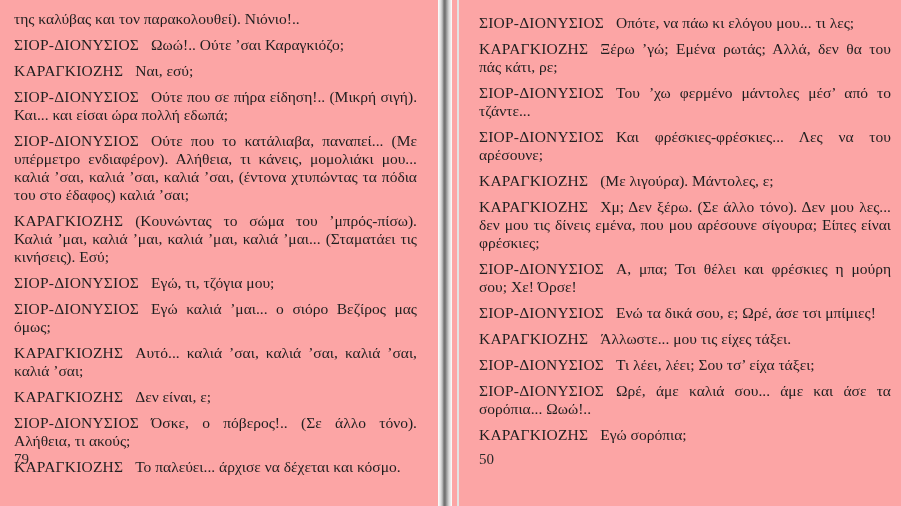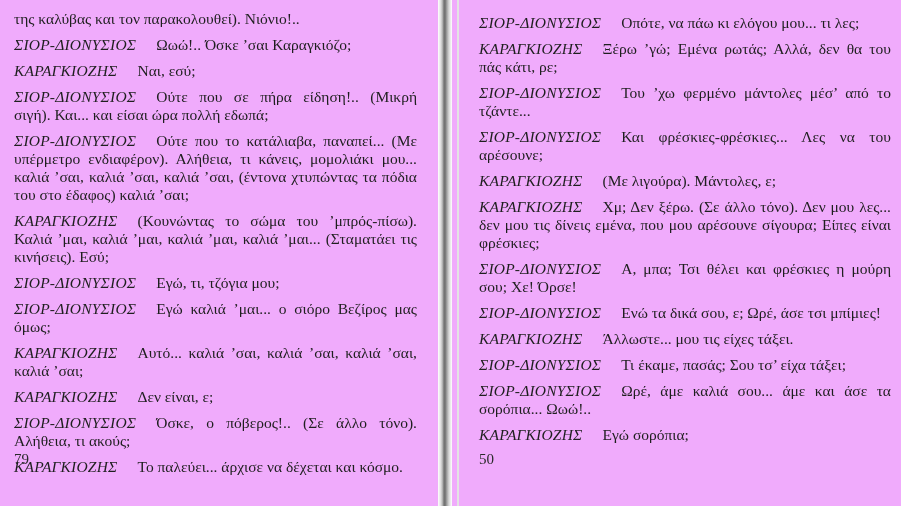--- a/index.html
+++ b/index.html
@@ -1,31 +1,31 @@
 <!DOCTYPE html>
 <html lang="el"><head>
 <meta charset="utf-8">
 <style>
   html,body{margin:0;padding:0;background:#ffffff;}
   body{
     width:901px;height:506px;position:relative;overflow:hidden;
     font-family:"Liberation Serif","DejaVu Serif",serif;
     color:#1f1f1f;
   }
-  .spread{position:absolute;inset:0;background:#f0abfc;}
+  .spread{position:absolute;inset:0;background:#fca5a5;}
   .page{position:absolute;top:0;height:506px;}
   .page-left{left:14px;width:403px;padding-top:10px;}
   .page-right{left:479px;width:412px;padding-top:14px;}
   .para{
     margin:0 0 8px 0;
     font-size:15.5px;line-height:18px;
     text-align:justify;text-justify:inter-word;
     color:#1f1f1f;
   }
-  .speaker{margin-right:20px;letter-spacing:0.2px;font-style:italic;}
+  .speaker{margin-right:12px;letter-spacing:0.2px;}
   .page-number{
     position:absolute;top:451px;left:0;right:0;
     font-size:15px;color:#2a2a2a;
   }
   .gutter{
     position:absolute;top:0;left:438px;width:14px;height:506px;
     background:linear-gradient(to right,
       #ffffff 0%, #e2e2e2 18%, #bdbdbd 30%,
       #787878 42%, #6f6f6f 50%, #9e9e9e 62%,
       #d6d6d6 78%, #ffffff 100%);
@@ -37,21 +37,21 @@
 </style>
 </head>
 <body>
 
 <div class="spread">
 
   <div class="page page-left">
     <div class="page-body">
   <p class="para"><span>της καλύβας και τον παρακολουθεί). Νιόνιο!..</span></p>
 
-  <p class="para"><span class="speaker">ΣΙΟΡ-ΔΙΟΝΥΣΙΟΣ</span><span>Ωωώ!.. Όσκε ’σαι Καραγκιόζο;</span></p>
+  <p class="para"><span class="speaker">ΣΙΟΡ-ΔΙΟΝΥΣΙΟΣ</span><span>Ωωώ!.. Ούτε ’σαι Καραγκιόζο;</span></p>
 
   <p class="para"><span class="speaker">ΚΑΡΑΓΚΙΟΖΗΣ</span><span>Ναι, εσύ;</span></p>
 
   <p class="para"><span class="speaker">ΣΙΟΡ-ΔΙΟΝΥΣΙΟΣ</span><span>Ούτε που σε πήρα είδηση!.. (Μικρή σιγή). Και... και είσαι ώρα πολλή εδωπά;</span></p>
 
 
   <p class="para"><span class="speaker">ΣΙΟΡ-ΔΙΟΝΥΣΙΟΣ</span><span>Ούτε που το κατάλιαβα, παναπεί... (Με υπέρμετρο ενδιαφέρον). Αλήθεια, τι κάνεις, μομολιάκι μου... καλιά ’σαι, καλιά ’σαι, καλιά ’σαι, (έντονα χτυπώντας τα πόδια του στο έδαφος) καλιά ’σαι;</span></p>
 
   <p class="para"><span class="speaker">ΚΑΡΑΓΚΙΟΖΗΣ</span><span>(Κουνώντας το σώμα του ’μπρός-πίσω). Καλιά ’μαι, καλιά ’μαι, καλιά ’μαι, καλιά ’μαι... (Σταματάει τις κινήσεις). Εσύ;</span></p>
 
@@ -87,21 +87,21 @@
 
   <p class="para"><span class="speaker">ΚΑΡΑΓΚΙΟΖΗΣ</span><span>Χμ; Δεν ξέρω. (Σε άλλο τόνο). Δεν μου λες... δεν μου τις δίνεις εμένα, που μου αρέσουνε σίγουρα; Είπες είναι φρέσκιες;</span></p>
 
   <p class="para"><span class="speaker">ΣΙΟΡ-ΔΙΟΝΥΣΙΟΣ</span><span>Α, μπα; Τσι θέλει και φρέσκιες η μούρη σου; Χε! Όρσε!</span></p>
 
 
   <p class="para"><span class="speaker">ΣΙΟΡ-ΔΙΟΝΥΣΙΟΣ</span><span>Ενώ τα δικά σου, ε; Ωρέ, άσε τσι μπίμιες!</span></p>
 
   <p class="para"><span class="speaker">ΚΑΡΑΓΚΙΟΖΗΣ</span><span>Άλλωστε... μου τις είχες τάξει.</span></p>
 
-  <p class="para"><span class="speaker">ΣΙΟΡ-ΔΙΟΝΥΣΙΟΣ</span><span>Τι έκαμε, πασάς; Σου τσ’ είχα τάξει;</span></p>
+  <p class="para"><span class="speaker">ΣΙΟΡ-ΔΙΟΝΥΣΙΟΣ</span><span>Τι λέει, λέει; Σου τσ’ είχα τάξει;</span></p>
 
 
   <p class="para"><span class="speaker">ΣΙΟΡ-ΔΙΟΝΥΣΙΟΣ</span><span>Ωρέ, άμε καλιά σου... άμε και άσε τα σορόπια... Ωωώ!..</span></p>
 
   <p class="para"><span class="speaker">ΚΑΡΑΓΚΙΟΖΗΣ</span><span>Εγώ σορόπια;</span></p>
 </div>
     <div class="page-number">50</div>
   </div>
 
 </div>

